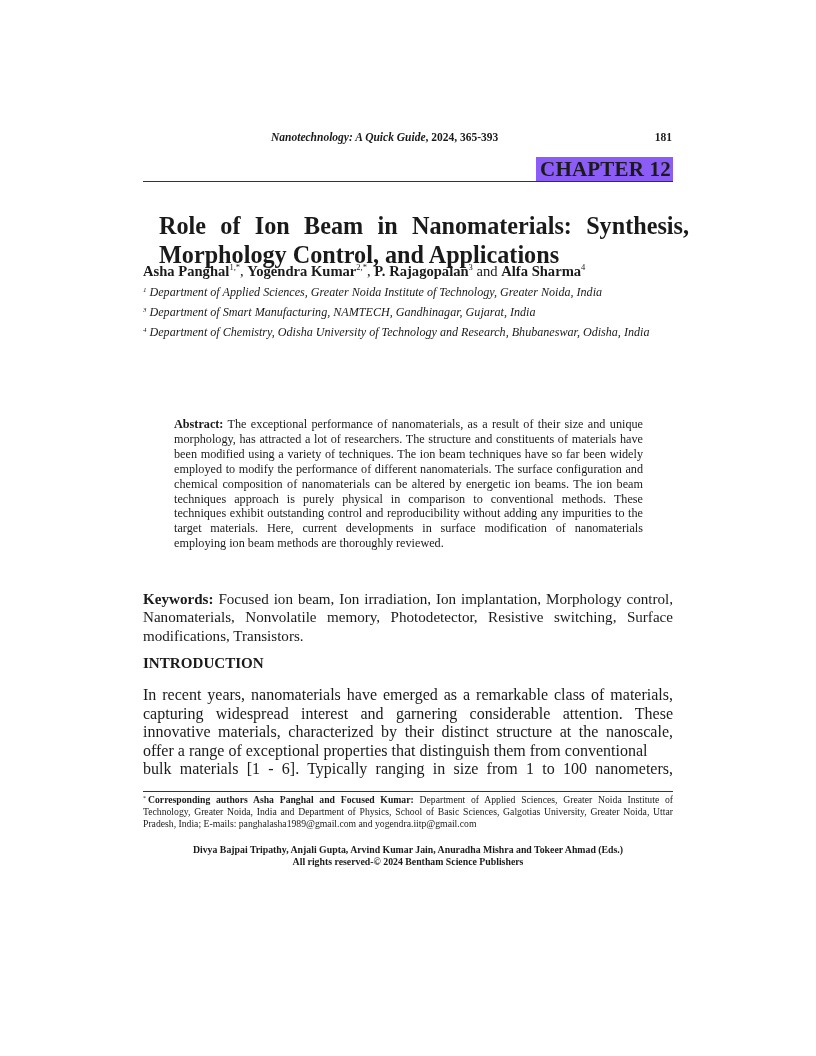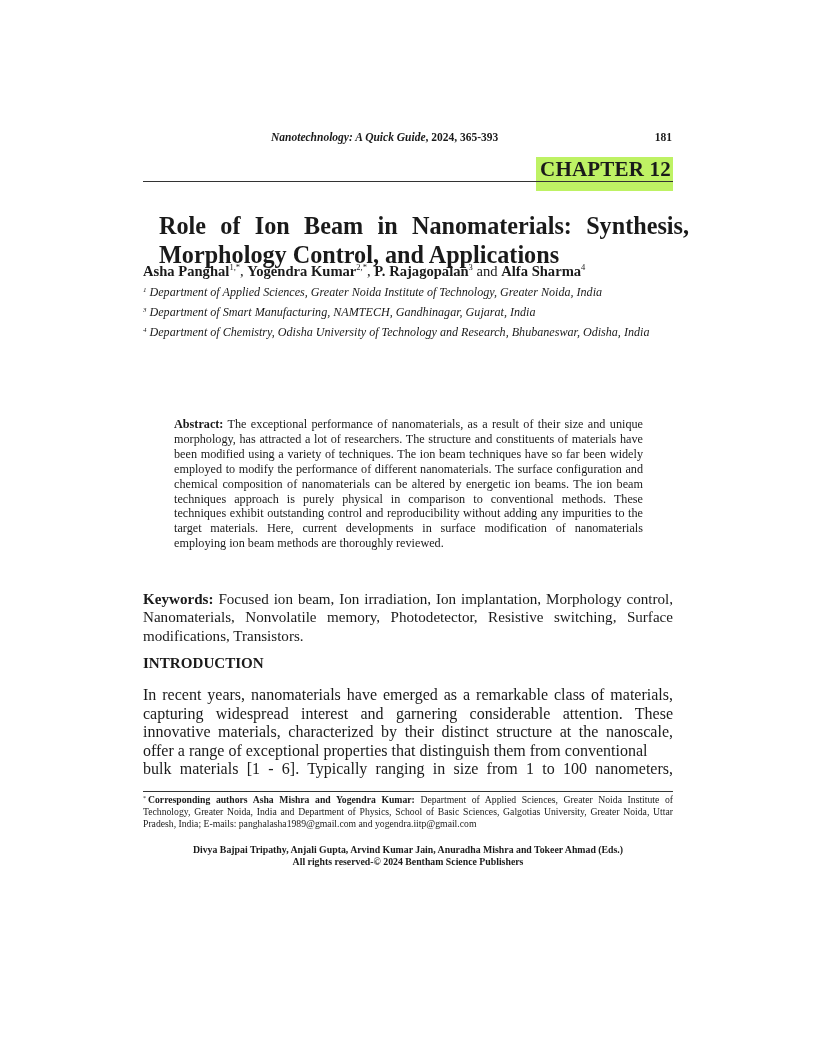--- a/index.html
+++ b/index.html
@@ -3,22 +3,22 @@
 <meta charset="utf-8">
 <style>
   html, body { margin: 0; padding: 0; background: #ffffff; }
   body { width: 816px; height: 1056px; position: relative; overflow: hidden;
          font-family: "Liberation Serif", "DejaVu Serif", serif; color: #1a1a1a; }
   .running-head { position: absolute; top: 131px; left: 143px; width: 530px; height: 16px;
                   font-size: 11.5px; font-weight: bold; }
   .running-head .journal { position: absolute; left: 128px; top: 0; }
   .running-head .journal i { font-style: italic; }
   .running-head .pageno { position: absolute; right: 1px; top: 0; }
-  .chapter-box { position: absolute; top: 157px; right: 143px; background: #bef264;
-                 font-size: 21px; font-weight: bold; padding: 0 2px 9px 4px; line-height: 25px; letter-spacing: 0.2px; }
+  .chapter-box { position: absolute; top: 157px; right: 143px; background: #8b5cf6;
+                 font-size: 21px; font-weight: bold; padding: 0 2px 0 4px; line-height: 25px; letter-spacing: 0.2px; }
   .head-rule { position: absolute; top: 181px; left: 143px; width: 530px; height: 0; border-top: 1.3px solid #333; }
   .title { position: absolute; top: 196px; left: 143px; width: 530px; font-size: 24.2px; font-weight: bold;
            line-height: 28.5px; text-align: justify; text-align-last: left; margin: 16px; }
   .title .l1 { display: block; text-align: justify; text-align-last: justify; }
   .authors { position: absolute; top: 262px; left: 143px; width: 530px; font-size: 14.6px; line-height: 18px; }
   .authors b { font-weight: bold; }
   .authors sup { font-size: 8.5px; vertical-align: 6px; line-height: 0; }
   .affils { position: absolute; top: 285px; left: 143px; width: 530px; font-size: 12.1px; font-style: italic; line-height: 14.6px; }
   .affil { margin: 0 0 5.3px 0; text-align: justify; }
   .affil sup { font-size: 7px; vertical-align: 4px; line-height: 0; margin-right: 3px; }
@@ -68,18 +68,18 @@
 
 <p class="abstract"><b>Abstract:</b><span> The exceptional performance of nanomaterials, as a result of their size and unique morphology, has attracted a lot of researchers. The structure and constituents of materials have been modified using a variety of techniques. The ion beam techniques have so far been widely employed to modify the performance of different nanomaterials. The surface configuration and chemical composition of nanomaterials can be altered by energetic ion beams. The ion beam techniques approach is purely physical in comparison to conventional methods. These techniques exhibit outstanding control and reproducibility without adding any impurities to the target materials. Here, current developments in surface modification of nanomaterials employing ion beam methods are thoroughly reviewed.</span></p>
 
 <p class="keywords"><b>Keywords:</b><span> Focused ion beam, Ion irradiation, Ion implantation, Morphology control, Nanomaterials, Nonvolatile memory, Photodetector, Resistive switching, Surface modifications, Transistors.</span></p>
 
 <h2 class="section-head">INTRODUCTION</h2>
 
 <p class="intro"><span>In recent years, nanomaterials have emerged as a remarkable class of materials, capturing widespread interest and garnering considerable attention. These innovative materials, characterized by their distinct structure at the nanoscale, offer a range of exceptional properties that distinguish them from conventional</span> <span class="last">bulk materials [1 - 6]. Typically ranging in size from 1 to 100 nanometers,</span></p>
 
 <div class="foot-rule"></div>
-<p class="footnote"><sup>*</sup><b>Corresponding authors Asha Mishra and Yogendra Kumar:</b><span> Department of Applied Sciences, Greater Noida Institute of Technology, Greater Noida, India and Department of Physics, School of Basic Sciences, Galgotias University, Greater Noida, Uttar Pradesh, India; E-mails: panghalasha1989@gmail.com and yogendra.iitp@gmail.com</span></p>
+<p class="footnote"><sup>*</sup><b>Corresponding authors Asha Panghal and Focused Kumar:</b><span> Department of Applied Sciences, Greater Noida Institute of Technology, Greater Noida, India and Department of Physics, School of Basic Sciences, Galgotias University, Greater Noida, Uttar Pradesh, India; E-mails: panghalasha1989@gmail.com and yogendra.iitp@gmail.com</span></p>
 
 <div class="editors">
   <div>Divya Bajpai Tripathy, Anjali Gupta, Arvind Kumar Jain, Anuradha Mishra and Tokeer Ahmad (Eds.)</div>
   <div>All rights reserved-© 2024 Bentham Science Publishers</div>
 </div>
 
 </body></html>

